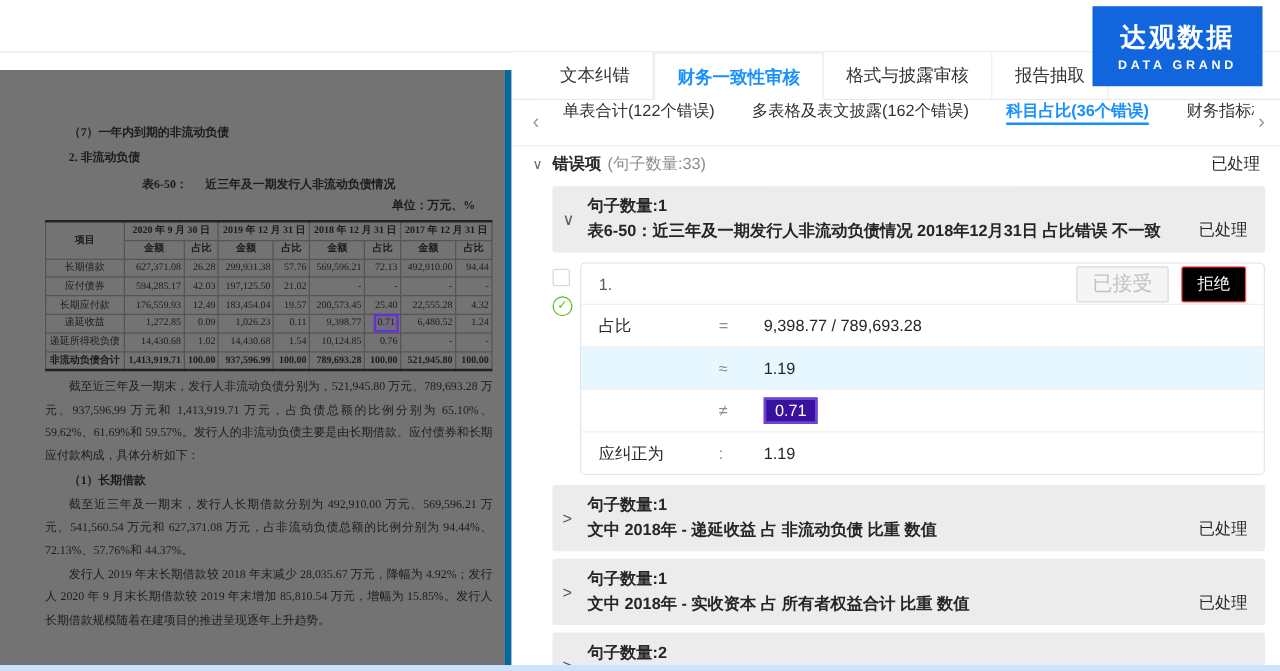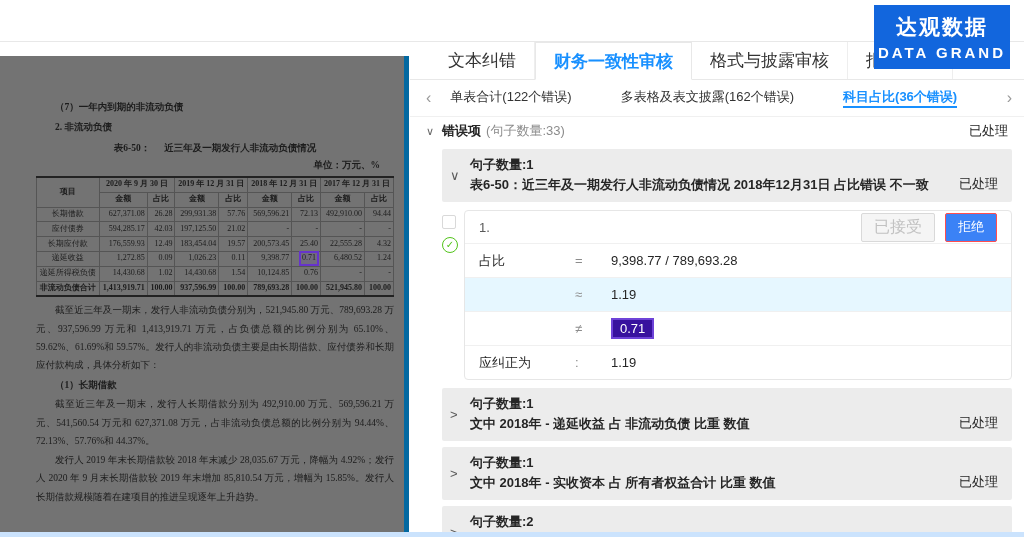--- a/index.html
+++ b/index.html
@@ -6,21 +6,21 @@
   html,body { width:1024px; height:537px; overflow:hidden; background:#fff;
               font-family:"Liberation Sans","DejaVu Sans",sans-serif; }
   .app { position:absolute; inset:0; width:1024px; height:537px; background:#fff; }
 
   
   .topbar { position:absolute; left:0; top:0; width:1024px; height:42px; background:#fff;
             border-bottom:1px solid #e8e8e8; }
   .logo { position:absolute; top:5px; right:14px; width:136px; height:64px; background:#1266dd;
           color:#fff; display:flex; flex-direction:column; align-items:center; justify-content:center; z-index:30; }
   .logo-cn { font-size:21px; font-weight:700; letter-spacing:2px; }
-  .logo-en { font-size:15px; font-weight:600; letter-spacing:3px; margin-top:3px; }
+  .logo-en { font-size:10px; font-weight:600; letter-spacing:3px; margin-top:3px; }
 
   
   .doc { position:absolute; left:0; top:56px; width:409px; bottom:0; background:#737373;
          border-right:5px solid #0369a1; overflow:hidden; }
   .doc-inner { padding:40px 10px 0 36px; font-family:"Liberation Serif","DejaVu Serif",serif;
                color:#1c1c1c; font-size:9.5px; line-height:1.92; text-align:justify; }
   .doc-h { font-weight:700; text-indent:2em; margin-top:2px; }
   .doc-p { text-indent:2em; margin-top:1px; }
   .doc-title { text-align:center; font-weight:700; margin-top:3px; }
   .doc-title .sp { margin-left:14px; }
@@ -31,28 +31,28 @@
   table.ftable th { font-weight:700; text-align:center; }
   table.ftable td.num { text-align:right; }
   table.ftable td.name { text-align:center; }
   table.ftable tr.total td { font-weight:700; border-top:1.5px solid #222; }
   .hl-cell { display:inline-block; border:2px solid #6633cc; background:rgba(102,51,204,0.12);
              padding:0 1px; margin:-2px -1px; }
 
   
   .panel { position:absolute; left:410px; right:0; top:42px; bottom:0; background:#fff; overflow:hidden; }
   .tabbar { height:38px; border-bottom:1px solid #e8e8e8; padding-left:20px; display:flex; }
-  .tab { line-height:37px; padding:0 18px; font-size:17px; color:#333; cursor:pointer;
+  .tab { line-height:37px; padding:0 18px; font-size:14px; color:#333; cursor:pointer;
          border-right:1px solid #eee; background:#fff; white-space:nowrap; }
   .tab.active { color:#1890ff; font-weight:700; border:1px solid #e8e8e8; border-bottom:1px solid #fff;
                 margin-bottom:-1px; background:#fff; }
   .subtabs { height:37px; display:flex; align-items:center; padding:0 8px 0 12px;
              border-bottom:1px solid #f0f0f0; font-size:13px; color:#333; }
   .arrow { color:#999; font-size:16px; padding:0 4px; cursor:pointer; }
-  .subtab-items { flex:1; display:flex; align-items:center; overflow:hidden; height:100%;gap:19px; }
+  .subtab-items { flex:1; display:flex; align-items:flex-start; overflow:hidden; height:100%; }
   .subtab { margin:0 15px; display:flex; align-items:center; white-space:nowrap; cursor:pointer;
             border-bottom:2px solid transparent; }
   .subtab.active { color:#1890ff; font-weight:700; border-bottom:2px solid #1890ff; }
   .subtab.clip { max-width:80px; overflow:hidden; flex:0 0 auto; }
   .error-header { height:28px; display:flex; align-items:center; padding:0 16px 0 16px; font-size:13px; }
   .chev { color:#666; font-size:11px; margin-right:8px; }
   .eh-title { font-weight:700; color:#262626; }
   .eh-count { color:#8c8c8c; margin-left:5px; }
   .eh-status { margin-left:auto; color:#262626; font-weight:500; }
 
@@ -68,21 +68,21 @@
   .okc { width:16px; height:16px; border:1px solid #52c41a; border-radius:50%; color:#52c41a;
          font-size:10px; line-height:14px; text-align:center; margin-top:8px; }
   .card { flex:1; border:1px solid #e6e6e6; border-radius:4px; background:#fff; }
   .crow { display:flex; align-items:center; min-height:34px; padding:0 14px; font-size:13px;
           color:#262626; border-top:1px solid #f0f0f0; }
   .crow.head { border-top:none; justify-content:space-between; min-height:32px; }
   .cidx { color:#595959; }
   .cbtns { display:flex; gap:10px; }
   .btn-accept { background:#f5f5f5; border:1px solid #d9d9d9; color:#c2c2c2; border-radius:2px;
                 padding:3px 12px; font-size:16px; cursor:not-allowed; }
-  .btn-reject { background:#3b82f6; border:1px solid #ff4d4f; color:#fff; border-radius:2px;
+  .btn-reject { background:#000000; border:1px solid #ff4d4f; color:#fff; border-radius:2px;
                 padding:3px 12px; font-size:13px; cursor:pointer; }
   .clabel { width:96px; flex:0 0 96px; }
   .cop { width:36px; flex:0 0 36px; color:#8c8c8c; }
   .crow.blue { background:#e6f7ff; }
   .chip { background:#38129e; border:2px solid #6e43d8; color:#fff; padding:1px 7px; font-size:13px; }
 
   .hscroll { position:absolute; left:0; right:0; bottom:0; height:5px; background:#cbe3fd; z-index:40; cursor:pointer; }
 </style>
 </head>
 <body>

